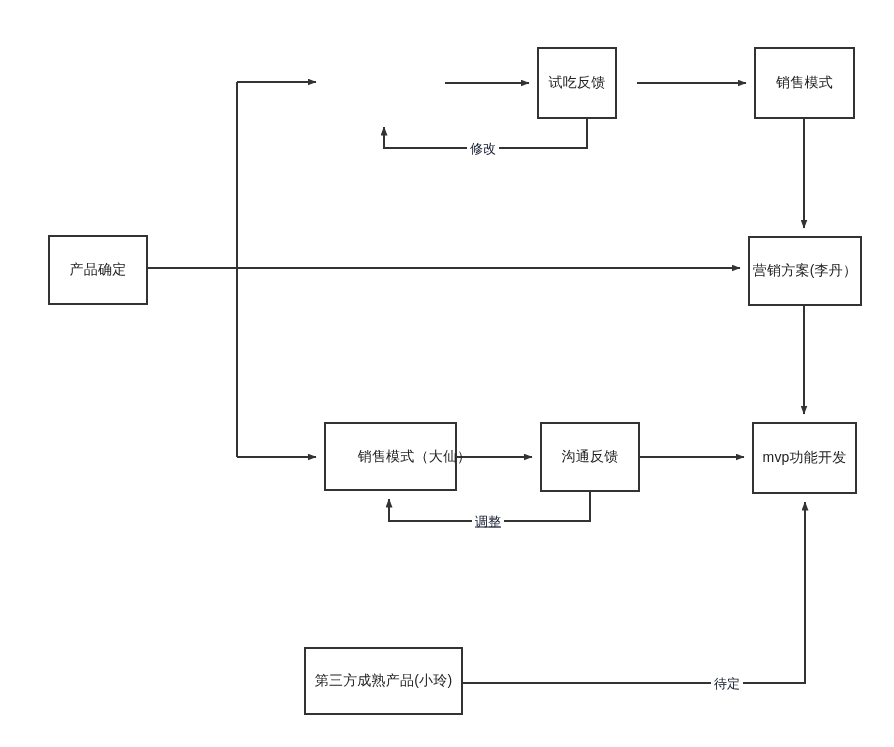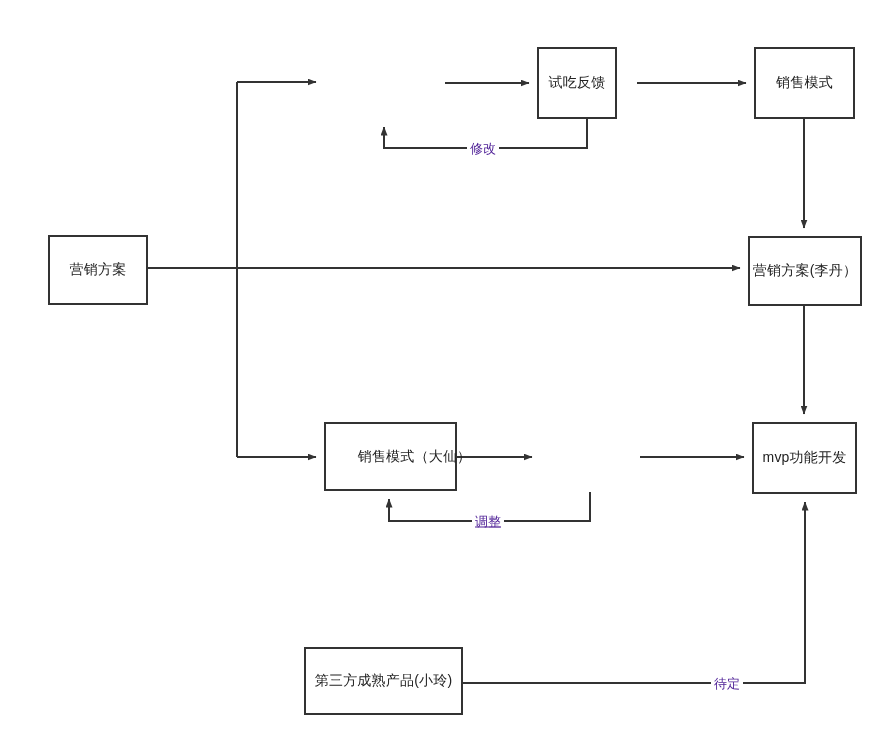--- a/index.html
+++ b/index.html
@@ -35,21 +35,21 @@
     color: #222222;
     font-size: 14px;
     line-height: 1.25;
     letter-spacing: 0.2px;
     white-space: nowrap;
     z-index: 2;
   }
   .edge-label {
     position: absolute;
     background: #ffffff;
-    color: #4c1d95;
+    color: #0f172a;
     font-size: 13px;
     line-height: 1;
     padding: 1px 3px;
     white-space: nowrap;
     transform: translate(-50%, -50%);
     z-index: 3;
   }
 </style>
 </head>
 <body>
@@ -83,40 +83,43 @@
       <path d="M457 457 L532 457" marker-end="url(#arrowhead)"></path>
       <path d="M640 457 L744 457" marker-end="url(#arrowhead)"></path>
 
       <path d="M590 492 L590 521 L389 521 L389 499" marker-end="url(#arrowhead)"></path>
 
       <path d="M463 683 L805 683 L805 502" marker-end="url(#arrowhead)"></path>
     </g>
   </svg>
 
   <div class="node-box" style="left:48px; top:235px; width:100px; height:70px;">
-    <span>营销方案</span>
+    <span>产品确定</span>
   </div>
 
 
   <div class="node-box" style="left:537px; top:47px; width:80px; height:72px;">
     <span>试吃反馈</span>
   </div>
 
   <div class="node-box" style="left:754px; top:47px; width:101px; height:72px;">
     <span>销售模式</span>
   </div>
 
   <div class="node-box" style="left:748px; top:236px; width:114px; height:70px;">
     <span>营销方案(李丹）</span>
   </div>
 
   <div class="node-box" style="left:324px; top:422px; width:133px; height:69px;padding-left:48px;">
     <span>销售模式（大仙）</span>
   </div>
 
+  <div class="node-box" style="left:540px; top:422px; width:100px; height:70px;">
+    <span>沟通反馈</span>
+  </div>
 
   <div class="node-box" style="left:752px; top:422px; width:105px; height:72px;">
     <span>mvp功能开发</span>
   </div>
 
   <div class="node-box" style="left:304px; top:647px; width:159px; height:68px;">
     <span>第三方成熟产品(小玲)</span>
   </div>
 
   <div class="edge-label" style="left:483px; top:148px;">修改</div>

